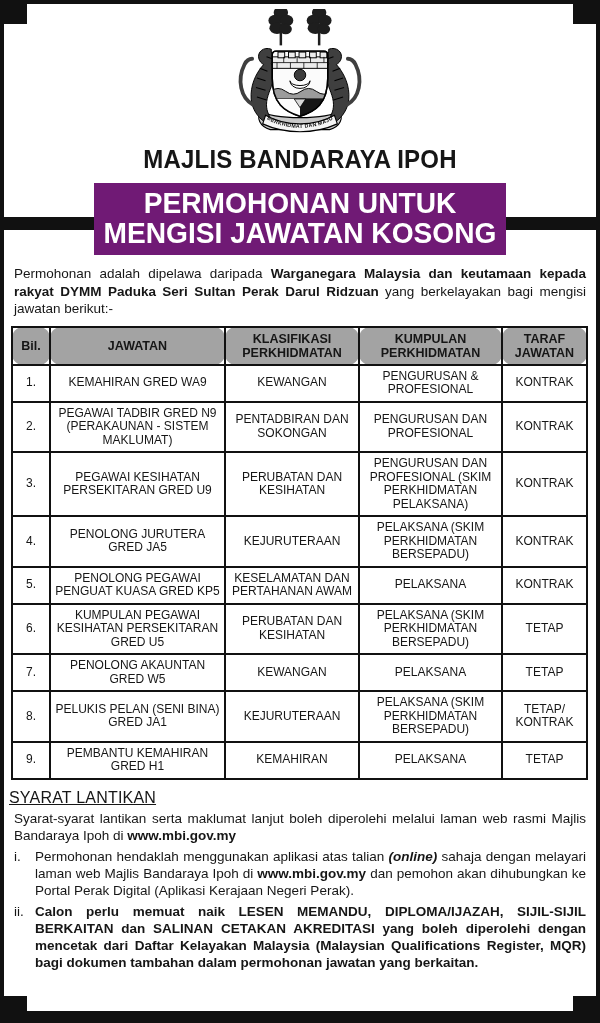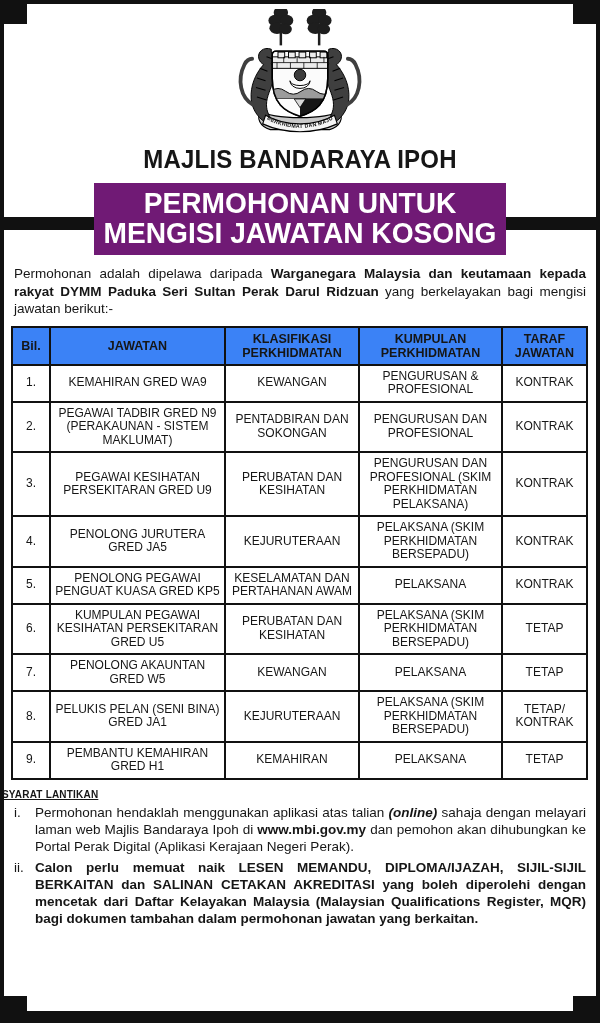--- a/index.html
+++ b/index.html
@@ -42,25 +42,25 @@
 
   
   table.jobs {
     border-collapse:collapse; table-layout:fixed; width:575px;
     margin:8px 0 0 11px; font-size:12px; line-height:13.5px;
   }
   table.jobs th, table.jobs td {
     border:2px solid #111; text-align:center; vertical-align:middle;
     padding:4px 3px; overflow:hidden;
   }
-  table.jobs th { background:#3b82f6; font-size:12.5px; line-height:14px; }
+  table.jobs th { background:#a3a3a3; font-size:12.5px; line-height:14px;border-radius:11px; }
 
   
   .section-heading {
-    margin:9px 14px 0 2px; font-size:10px; font-weight:bold;
+    margin:9px 14px 0 9px; font-size:16px; font-weight:normal;
     text-decoration:underline; letter-spacing:0.2px;
   }
   .body-text {
     margin:3px 14px 0 14px; font-size:13.5px; line-height:17px; text-align:justify;
   }
   .list-item { display:flex; margin:4px 14px 0 14px; }
   .list-num  { flex:none; width:21px; font-size:13.5px; line-height:17px; }
   .list-body { flex:1; font-size:13.5px; line-height:17px; text-align:justify; }
 </style>
 </head>
@@ -247,20 +247,21 @@
         <td>9.</td>
         <td>PEMBANTU KEMAHIRAN GRED H1</td>
         <td>KEMAHIRAN</td>
         <td>PELAKSANA</td>
         <td>TETAP</td>
       </tr>
     </tbody>
   </table>
 
   <div class="section-heading">SYARAT LANTIKAN</div>
+  <p class="body-text"><span>Syarat-syarat lantikan serta maklumat lanjut boleh diperolehi melalui laman web rasmi Majlis Bandaraya Ipoh di </span><span class="b">www.mbi.gov.my</span></p>
 
   <div class="list-item">
     <div class="list-num">i.</div>
     <div class="list-body"><span>Permohonan hendaklah menggunakan aplikasi atas talian </span><span class="bi">(online)</span><span> sahaja dengan melayari laman web Majlis Bandaraya Ipoh di </span><span class="b">www.mbi.gov.my</span><span> dan pemohon akan dihubungkan ke Portal Perak Digital (Aplikasi Kerajaan Negeri Perak).</span></div>
   </div>
   <div class="list-item">
     <div class="list-num">ii.</div>
     <div class="list-body b">Calon perlu memuat naik LESEN MEMANDU, DIPLOMA/IJAZAH, SIJIL-SIJIL BERKAITAN dan SALINAN CETAKAN AKREDITASI yang boleh diperolehi dengan mencetak dari Daftar Kelayakan Malaysia (Malaysian Qualifications Register, MQR) bagi dokumen tambahan dalam permohonan jawatan yang berkaitan.</div>
   </div>
 

